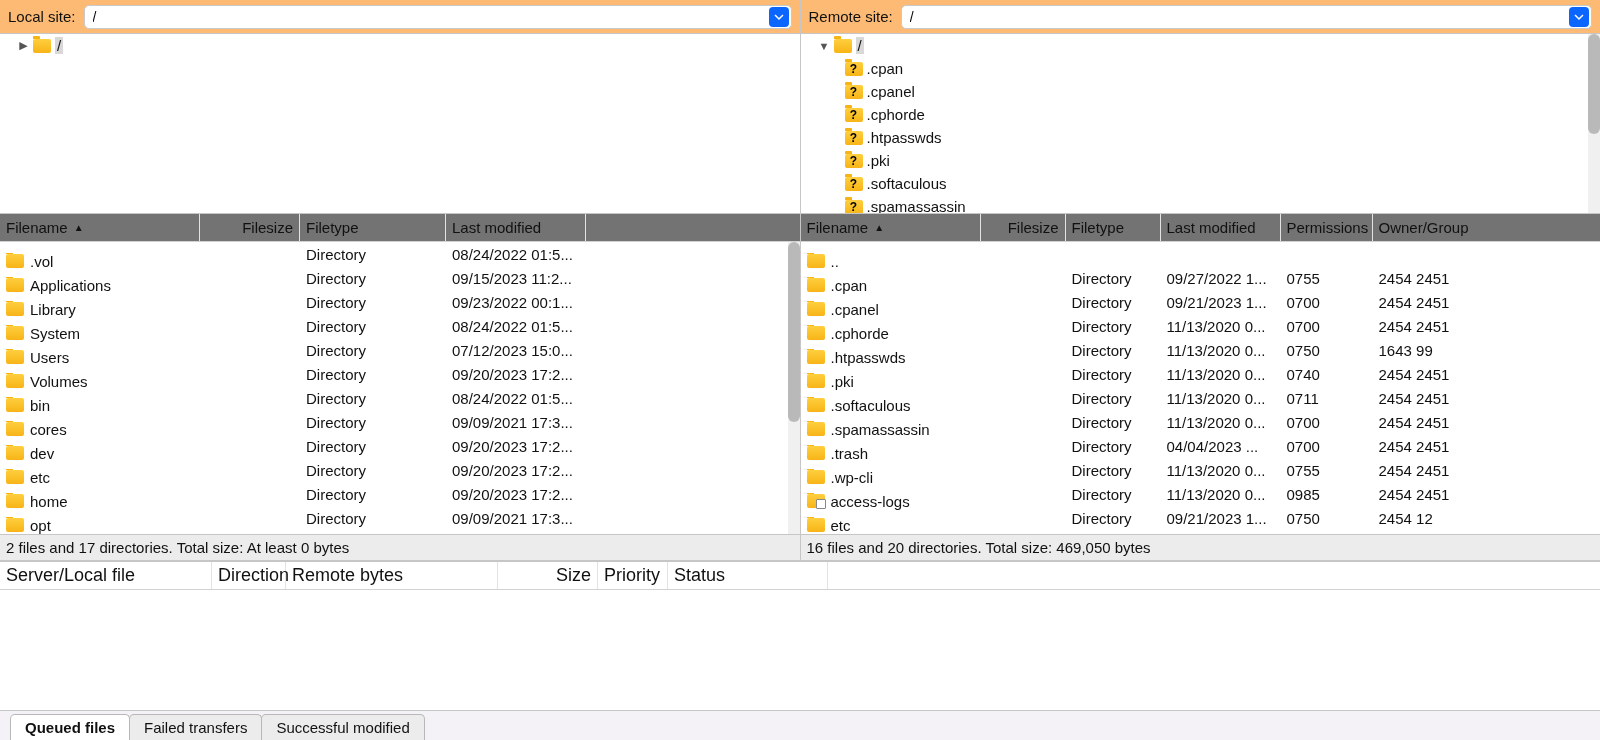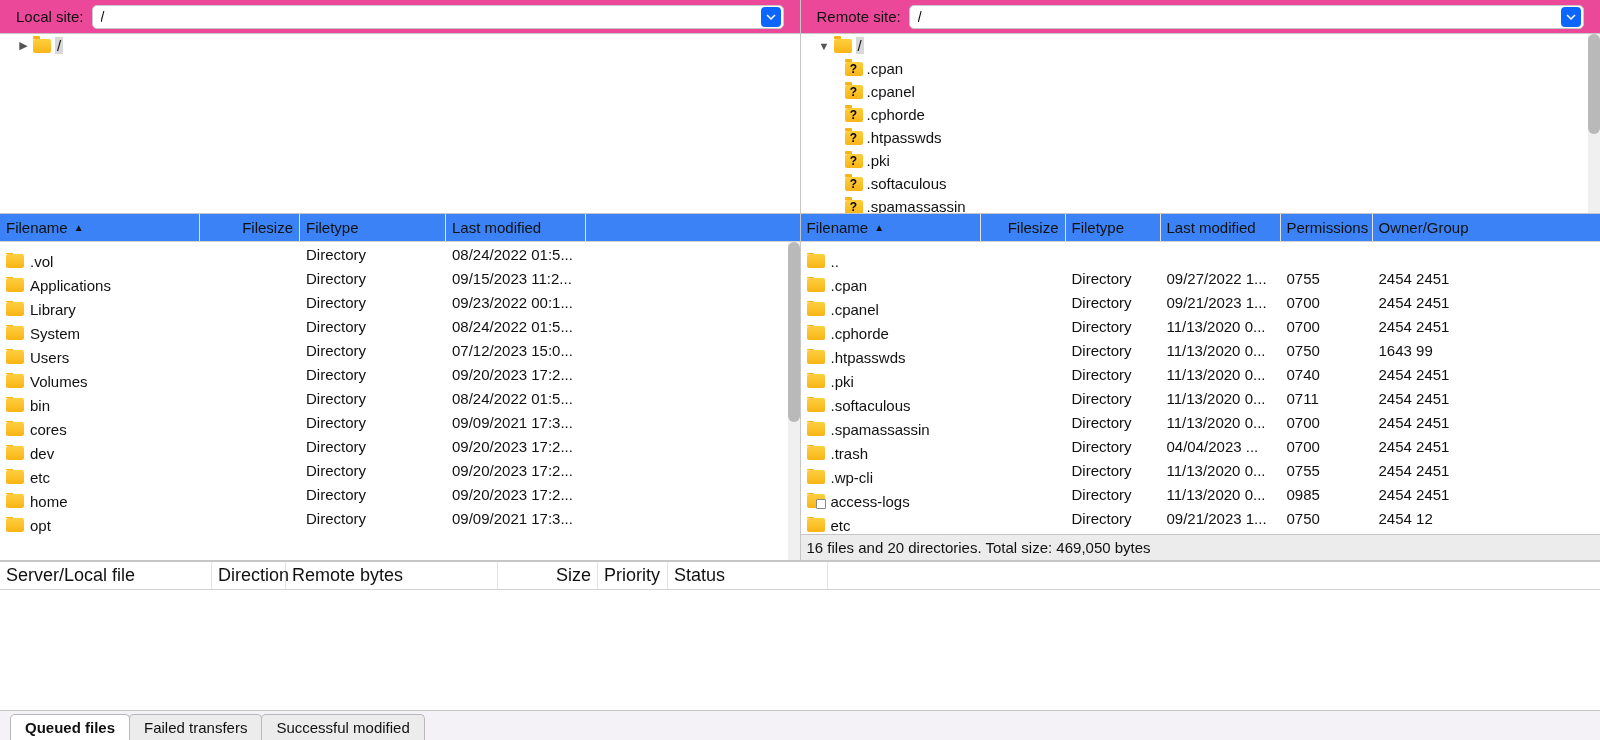--- a/index.html
+++ b/index.html
@@ -2,41 +2,41 @@
 <html><head>
 <meta charset="utf-8">
 <style>
   * { box-sizing: border-box; margin: 0; padding: 0; font-family: -apple-system, Helvetica, Arial, sans-serif; }
   body { width:1600px; height:740px; background:#f4f2f6; color:#111; overflow:hidden; }
 
   .split { display:flex; height: calc(100% - 180px); }
   .pane { flex:1; display:flex; flex-direction:column; border-right:1px solid #c6c6c6; position:relative; }
   .pane:last-child { border-right:none; }
 
-  .pathbar { display:flex; align-items:center; height:34px; background:#ec4899; border-bottom:1px solid #c6c6c6; padding:0 16px; gap:8px; }
+  .pathbar { display:flex; align-items:center; height:34px; background:#fdba74; border-bottom:1px solid #c6c6c6; padding:0 8px; gap:8px; }
   .pathbar-label { font-size:15px; color:#111; white-space:nowrap; }
   .pathbar-input-wrap { flex:1; display:flex; align-items:center; height:24px; background:#fff; border:1px solid #c9c9c9; border-radius:5px; padding:0 2px 0 8px; }
   .pathbar-input { flex:1; border:none; outline:none; font-size:14px; background:transparent; }
   .dropdown-btn { width:20px; height:20px; background:#0a66ff; border-radius:4px; display:flex; align-items:center; justify-content:center; cursor:pointer; }
   .dropdown-btn svg { width:10px; height:10px; }
 
   .tree { flex:0 0 180px; background:#fff; border-bottom:1px solid #c6c6c6; overflow:auto; font-size:15px; position:relative; }
   .tree-scroll-track { position:absolute; right:0; top:0; bottom:0; width:12px; background:#f0f0f0; }
   .tree-scroll-thumb { position:absolute; right:0; top:0; width:12px; height:100px; background:#b9b9b9; border-radius:6px; }
   .tree-row { display:flex; align-items:center; height:23px; padding-left:18px; gap:4px; }
   .tree-row .sel { background:#d8d8d8; padding:0 2px; }
   .disclosure { width:11px; display:inline-flex; justify-content:center; color:#555; font-size:11px; }
   .folder-ic { width:18px; height:14px; background:linear-gradient(#ffcf3f,#f7b416); border-radius:2px; position:relative; }
   .folder-ic::before { content:""; position:absolute; top:-3px; left:0; width:7px; height:3px; background:#f7b416; border-radius:1px 1px 0 0; }
   .folder-ic.q::after { content:"?"; position:absolute; inset:0; display:flex; align-items:center; justify-content:center; font-weight:bold; font-size:12px; color:#000; }
   .folder-ic.link::after { content:""; position:absolute; right:-1px; bottom:-1px; width:8px; height:8px; background:#fff; border:1px solid #888; border-radius:1px; }
   .tree-sub { padding-left:44px; }
 
   .listwrap { flex:1; display:flex; flex-direction:column; background:#fff; min-height:0; }
-  .list-header { display:flex; height:28px; align-items:flex-end; border-bottom:1px solid #d2d2d2; background:#3b82f6; font-size:15px; user-select:none; }
+  .list-header { display:flex; height:28px; align-items:flex-end; border-bottom:1px solid #d2d2d2; background:#737373; font-size:15px; user-select:none; }
   .list-header .col { padding:0 6px; border-right:1px solid #e3e3e3; height:100%; display:flex; align-items:center; overflow:hidden; white-space:nowrap; }
   .sort-caret { margin-left:6px; font-size:10px; }
   .list-rows { flex:1; overflow:auto; position:relative; }
   .list-rows .row { display:flex; align-items:center; height:24px; font-size:15px; }
   .row .cell { padding:0 6px; overflow:hidden; white-space:nowrap; text-overflow:ellipsis; }
   .row .fname { display:flex; align-items:center; gap:6px;margin-top:14px; }
   .list-scroll-track { position:absolute; right:0; top:0; bottom:0; width:12px; background:#f0f0f0; }
   .list-scroll-thumb { position:absolute; right:0; top:0; width:12px; background:#b9b9b9; border-radius:6px; }
 
   .statusbar { height:26px; background:#ececec; border-top:1px solid #c6c6c6; display:flex; align-items:center; padding:0 6px; font-size:15px; }
@@ -219,20 +219,21 @@
           <div class="row">
             <div class="cell c-name fname">
               <span class="folder-ic"></span>
               <span>opt</span>
             </div>
             <div class="cell c-size"></div>
             <div class="cell c-type">Directory</div>
             <div class="cell c-mod">09/09/2021 17:3...</div>
           </div>
         </div>
+      <div class="statusbar">2 files and 17 directories. Total size: At least 0 bytes</div>
     </div>
   </div>
 
   <div class="pane R">
     <div class="pathbar">
       <span class="pathbar-label">Remote site:</span>
       <div class="pathbar-input-wrap">
         <input class="pathbar-input" value="/" style="">
         <span class="dropdown-btn">
           <svg viewBox="0 0 10 10">

